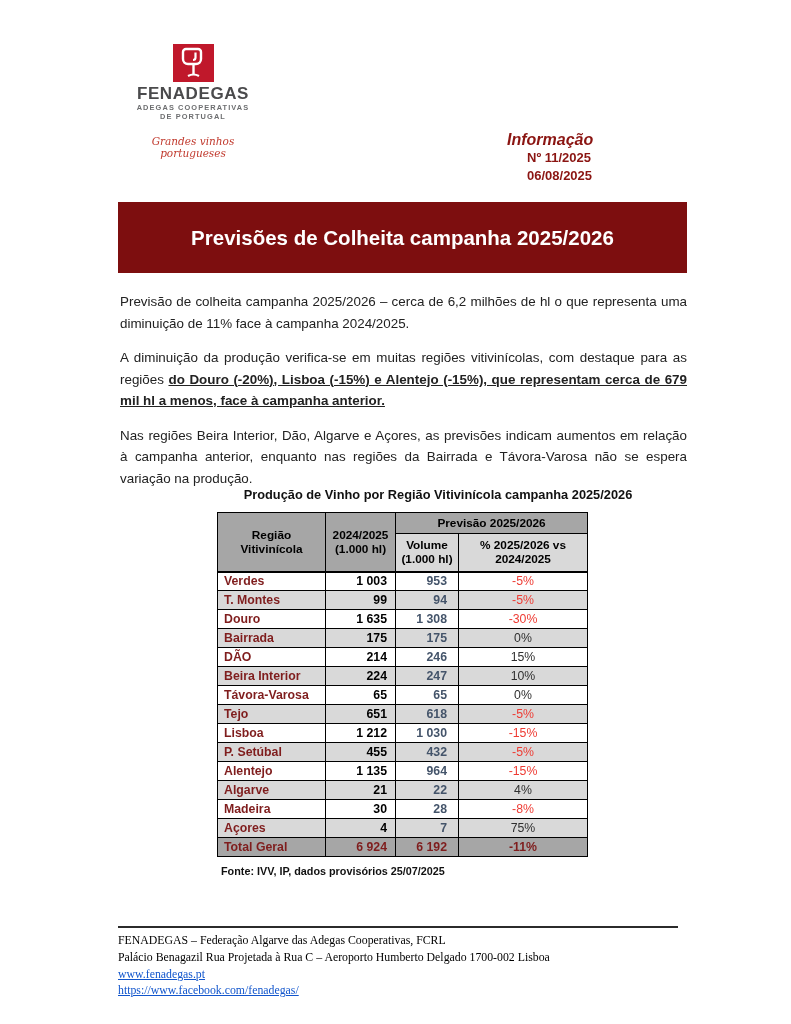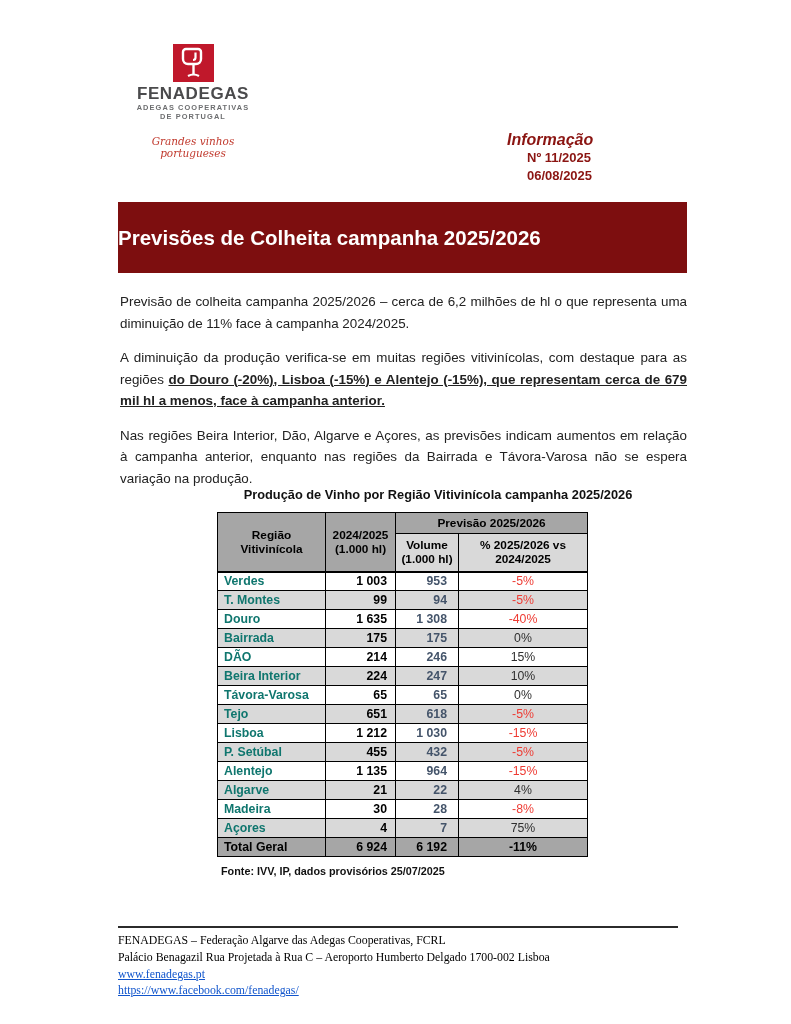--- a/index.html
+++ b/index.html
@@ -19,21 +19,21 @@
                   font-size:10.5px; color:#c13a2e; }
 
   
   .info-block { position:absolute; top:131px; left:507px; color:#8b1512; }
   .info-title { font-size:16px; font-weight:bold; font-style:italic; line-height:18px; }
   .info-line  { font-size:13px; font-weight:bold; line-height:18px;margin-left:20px; }
 
   
   .banner {
     position:absolute; top:202px; left:118px; width:569px; height:71px;
-    background:#7d0e0f; display:flex; align-items:center; justify-content:flex-start;
+    background:#7d0e0f; display:flex; align-items:center; justify-content:center;
   }
   .banner span { color:#ffffff; font-size:20.5px; font-weight:bold; }
 
   
   .content { position:absolute; top:291px; left:120px; width:567px;
              font-size:13.4px; line-height:21.5px; text-align:justify; color:#222; }
   .content p { margin:0 0 13px 0; }
   .em-strong { font-weight:bold; text-decoration:underline; }
 
   
@@ -44,28 +44,28 @@
           border:1px solid #f9a8d4; }
   col.c-region { width:108px; } col.c-prev { width:70px; }
   col.c-vol { width:63px; }    col.c-pct { width:129px; }
   th, td { border:1px solid #000; }
   th { background:#a6a6a6; font-size:11.8px; font-weight:bold; color:#000;
        text-align:center; vertical-align:middle; line-height:14px; padding:2px 3px; }
   tr.subhead th { background:#d9d9d9; height:38px; }
   tr.grouphead th { height:21px; }
   thead { border-bottom:2px solid #000; }
   td { height:19px; font-size:12.3px; font-weight:bold; padding:0 4px; vertical-align:middle; }
-  td.region { text-align:left; padding-left:6px; color:#0f766e; }
+  td.region { text-align:left; padding-left:6px; color:#7f1d1d; }
   td.prev   { text-align:right; padding-right:8px; color:#000; }
   td.volume { text-align:right; padding-right:11px; color:#44546a; }
   td.pct    { text-align:center; font-weight:normal; color:#303030; }
   td.pct.neg { color:#ee3b33; }
   tbody tr:nth-child(even) { background:#d9d9d9; }
   tbody tr.total { background:#a6a6a6; }
-  tbody tr.total td { color:#000000; font-weight:bold; }
+  tbody tr.total td { color:#7f1d1d; font-weight:bold; }
   .source-note { margin:8px 0 0 4px; font-size:10.8px; font-weight:bold; color:#111; }
 
   
   .footer { position:absolute; top:926px; left:118px; width:560px;
             font-family:"Liberation Serif", serif; font-size:11.8px;
             line-height:16.8px; color:#000; }
   .footer-rule { border-top:2px solid #2b2b2b; margin-bottom:4px; }
   .footer a { color:#1155cc; text-decoration:underline; cursor:pointer; }
   .footer .blocklink { display:block; }
 </style>
@@ -134,21 +134,21 @@
           <tr>
             <td class="region">T. Montes</td>
             <td class="prev">99</td>
             <td class="volume">94</td>
             <td class="pct neg">-5%</td>
           </tr>
           <tr>
             <td class="region">Douro</td>
             <td class="prev">1 635</td>
             <td class="volume">1 308</td>
-            <td class="pct neg">-40%</td>
+            <td class="pct neg">-30%</td>
           </tr>
           <tr>
             <td class="region">Bairrada</td>
             <td class="prev">175</td>
             <td class="volume">175</td>
             <td class="pct">0%</td>
           </tr>
           <tr>
             <td class="region">DÃO</td>
             <td class="prev">214</td>

